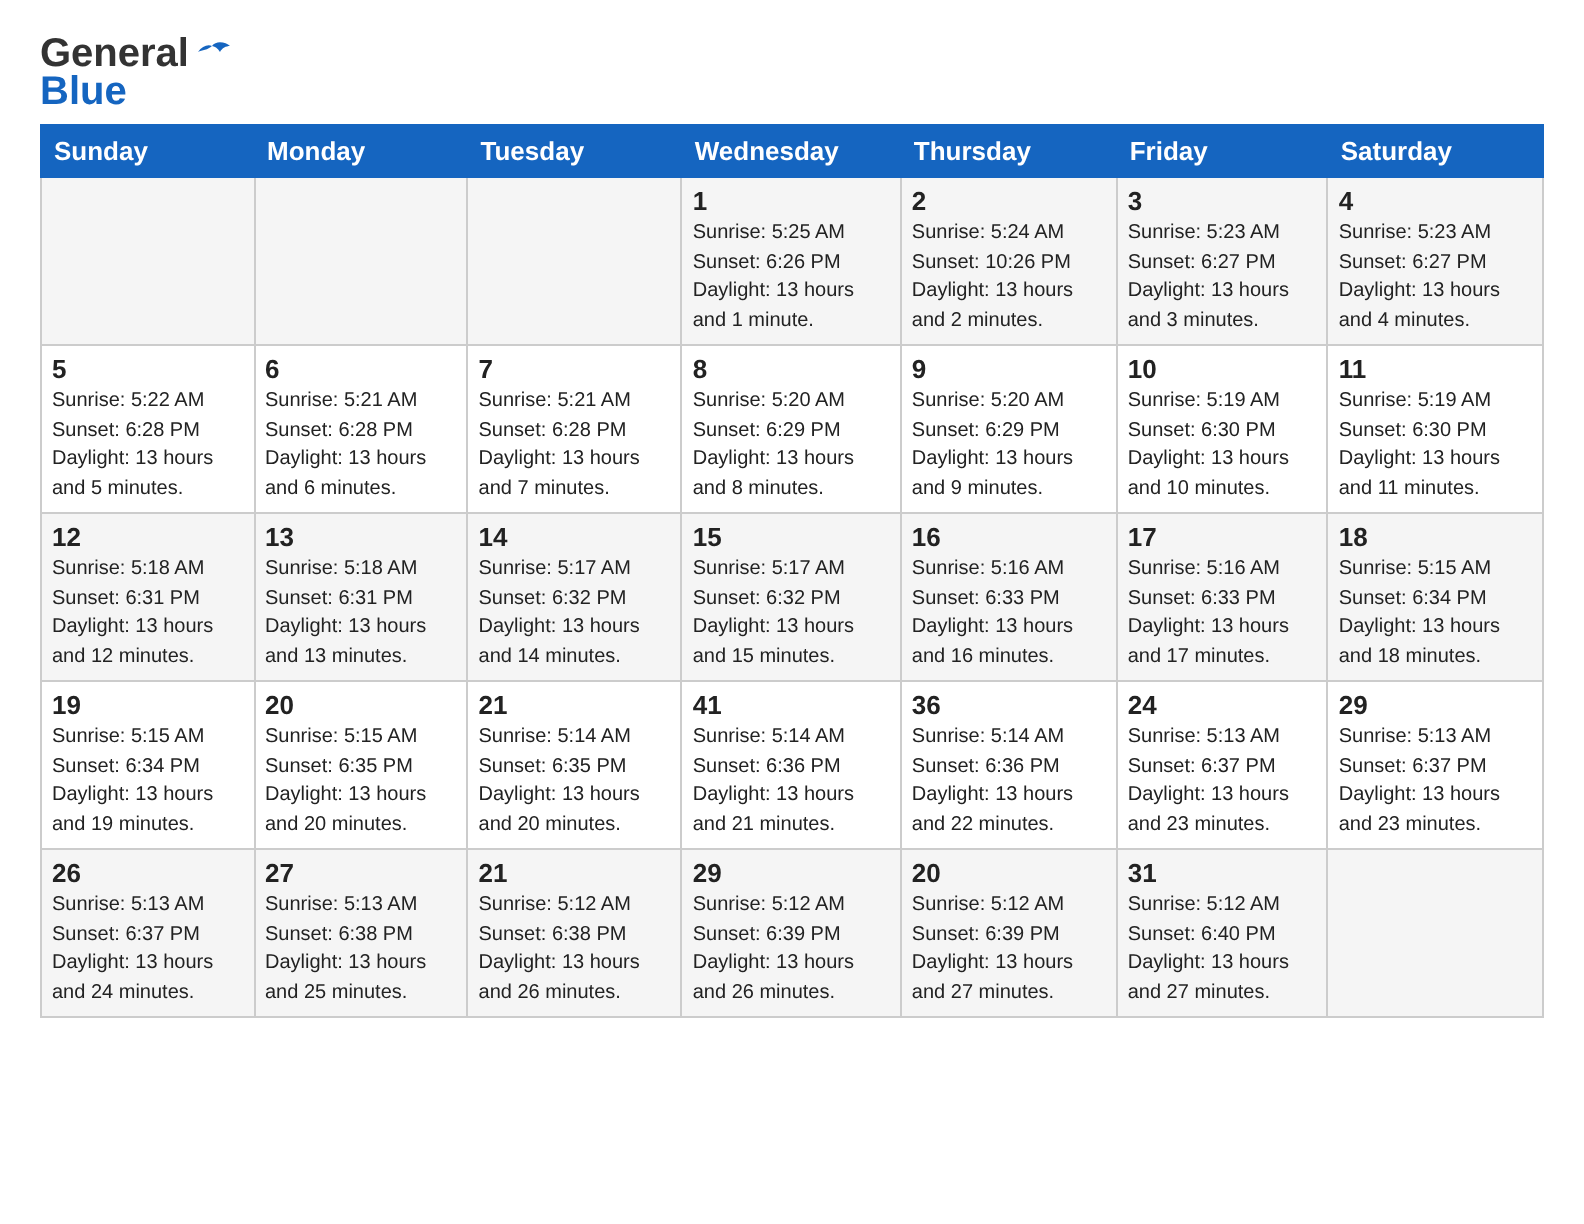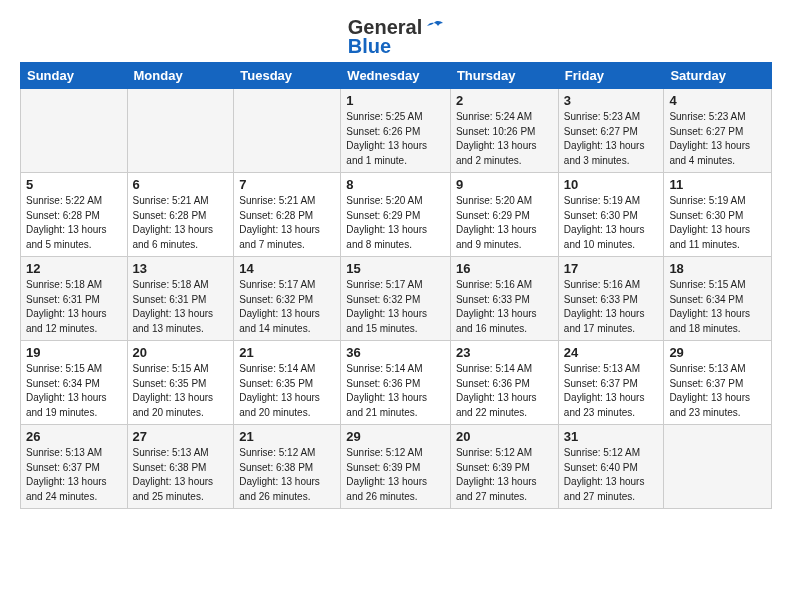--- a/index.html
+++ b/index.html
@@ -9,23 +9,22 @@
       width: 792px;
       min-height: 612px;
     }
     .page {
       width: 792px;
       padding: 16px 20px 16px 20px;
     }
     .header-top {
       display: flex;
       justify-content: space-between;
-      align-items: center;
+      align-items: flex-end;
       margin-bottom: 4px;
-      flex-direction: column;
     }
     .logo {
       display: flex;
       flex-direction: column;
       align-items: flex-start;
     }
     .month-title {
       font-size: 38px;
       font-weight: bold;
       color: #1a1a1a;
@@ -258,28 +257,28 @@
 and 20 minutes.</div>
           </td>
           <td>
             <span class="day-num">21</span>
             <div class="day-info" style="white-space: pre-line;">Sunrise: 5:14 AM
 Sunset: 6:35 PM
 Daylight: 13 hours
 and 20 minutes.</div>
           </td>
           <td>
-            <span class="day-num">36</span>
+            <span class="day-num">41</span>
             <div class="day-info" style="white-space: pre-line;">Sunrise: 5:14 AM
 Sunset: 6:36 PM
 Daylight: 13 hours
 and 21 minutes.</div>
           </td>
           <td>
-            <span class="day-num">23</span>
+            <span class="day-num">36</span>
             <div class="day-info" style="white-space: pre-line;">Sunrise: 5:14 AM
 Sunset: 6:36 PM
 Daylight: 13 hours
 and 22 minutes.</div>
           </td>
           <td>
             <span class="day-num">24</span>
             <div class="day-info" style="white-space: pre-line;">Sunrise: 5:13 AM
 Sunset: 6:37 PM
 Daylight: 13 hours

